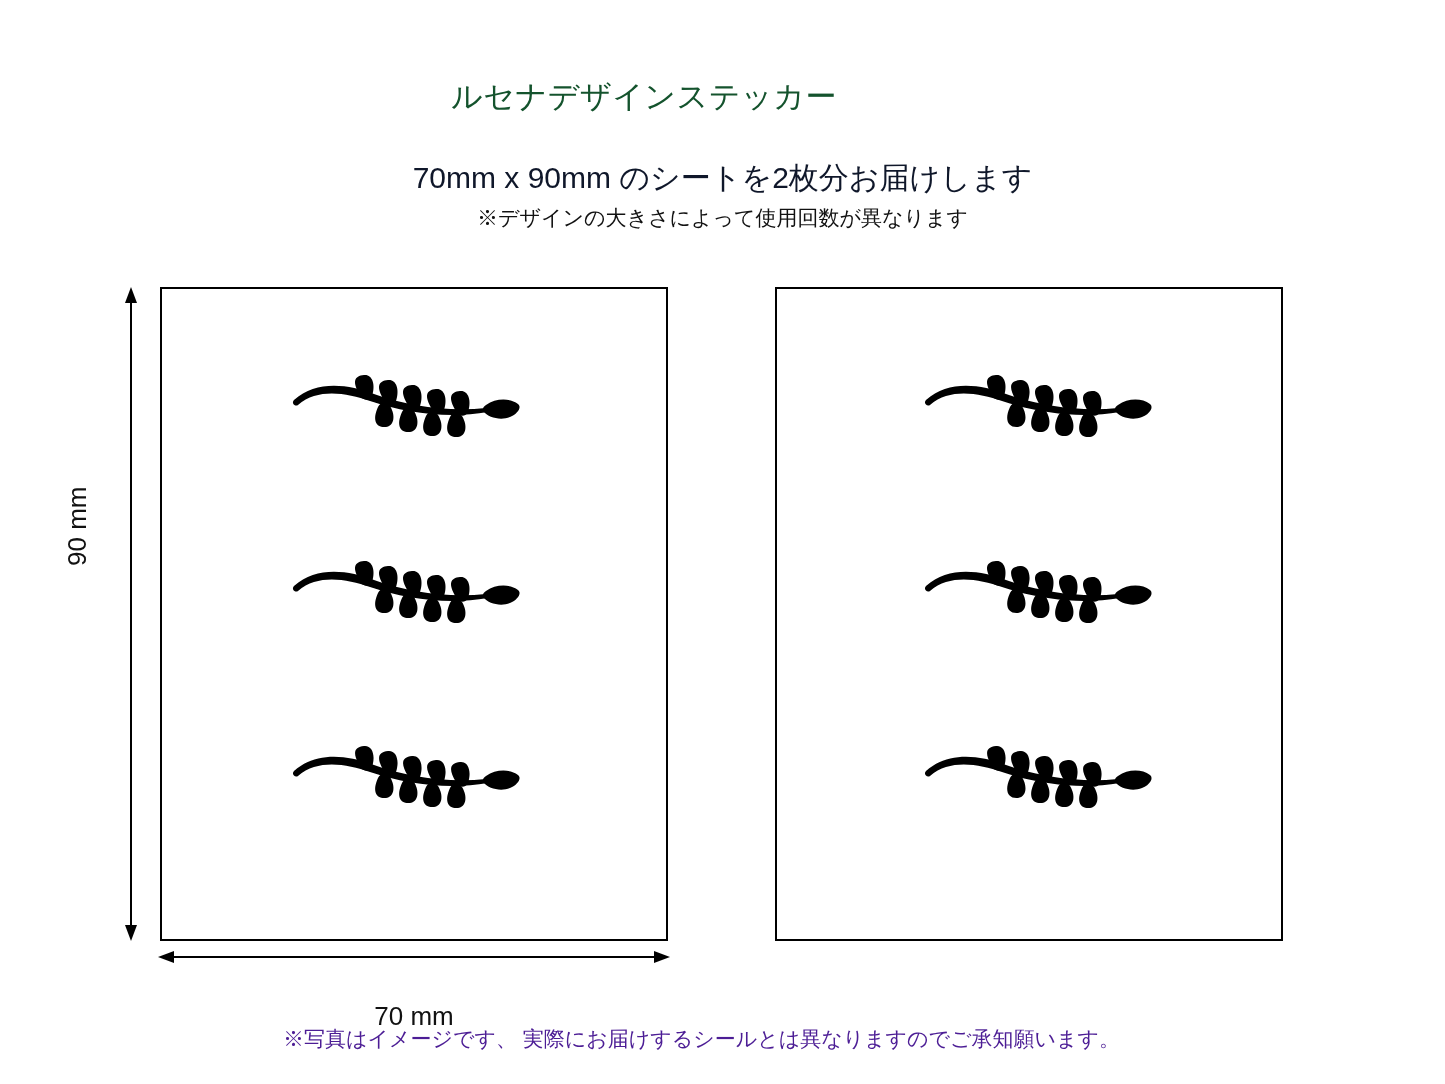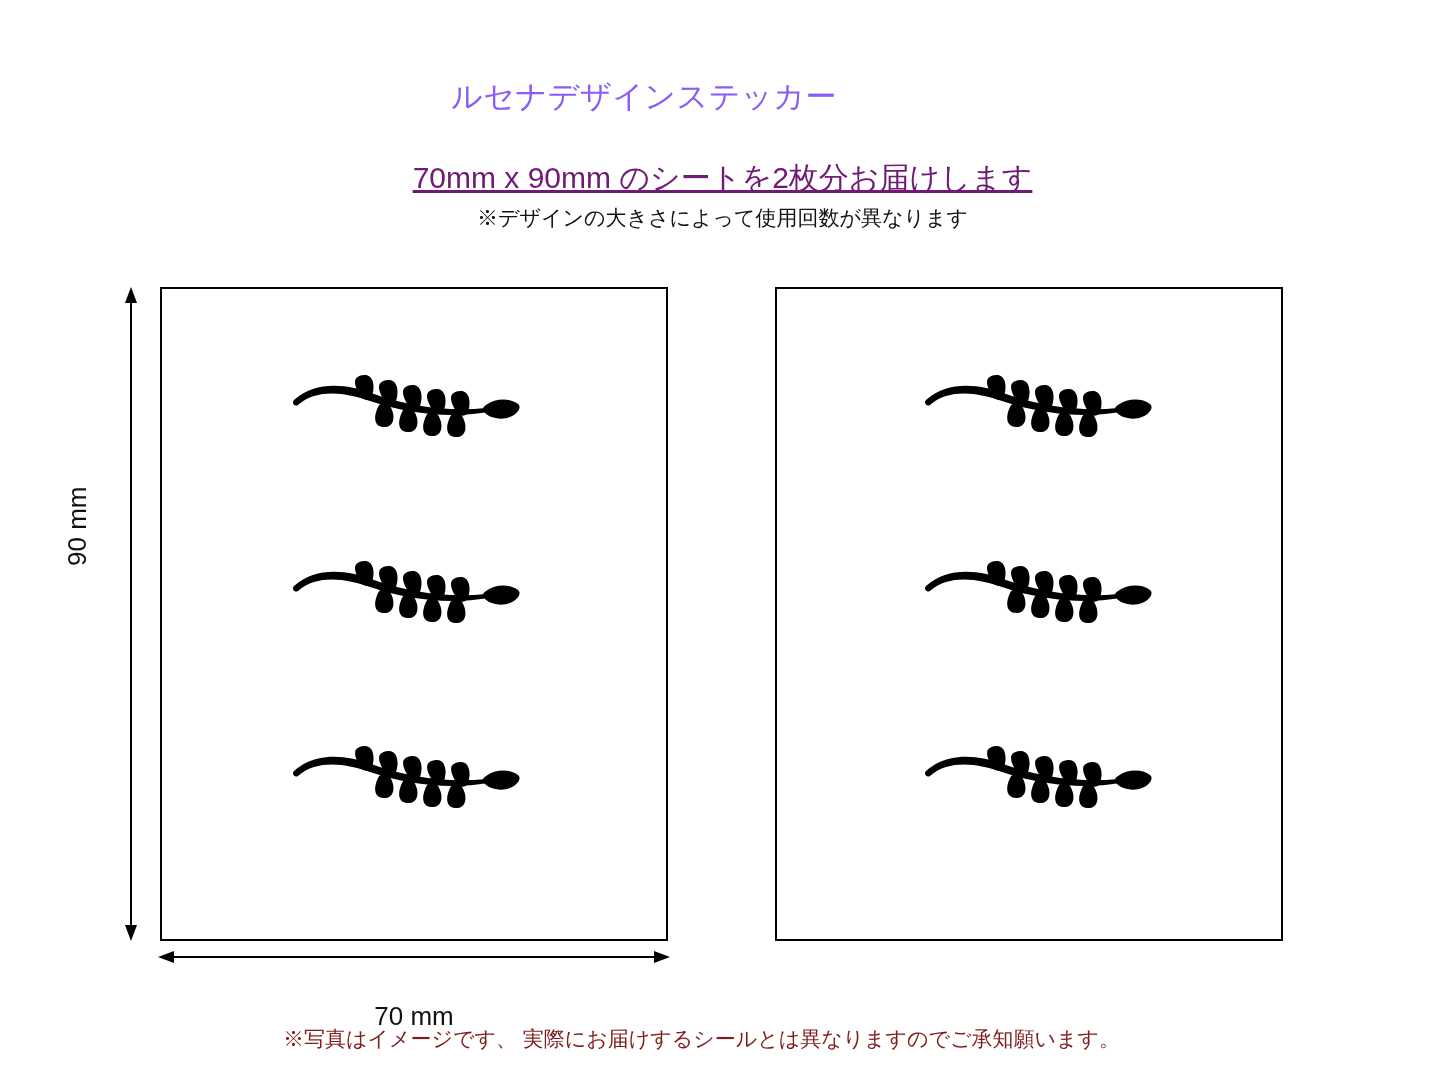--- a/index.html
+++ b/index.html
@@ -18,49 +18,48 @@
 
   
   .title {
     position: absolute;
     top: 76px;
     left: 0;
     width: 1288px;
     text-align: center;
     font-size: 31px;
     letter-spacing: 0.5px;
-    color: #8b5cf6;
+    color: #14532d;
   }
   .subtitle {
     position: absolute;
     top: 158px;
     left: 0;
     width: 1445px;
     text-align: center;
     font-size: 30px;
-    color: #701a75;
-    text-decoration: underline;
+    color: #0f172a;
   }
   .note {
     position: absolute;
     top: 204px;
     left: 0;
     width: 1445px;
     text-align: center;
     font-size: 21px;
     color: #111111;
   }
   .footer-note {
     position: absolute;
     top: 1025px;
     left: 0;
     width: 1403px;
     text-align: center;
     font-size: 21px;
-    color: #7f1d1d;
+    color: #4c1d95;
   }
 
   
   .sheet {
     position: absolute;
     border: 2px solid #000000;
     background: #ffffff;
     box-sizing: border-box;
   }
   #sheet-left {

